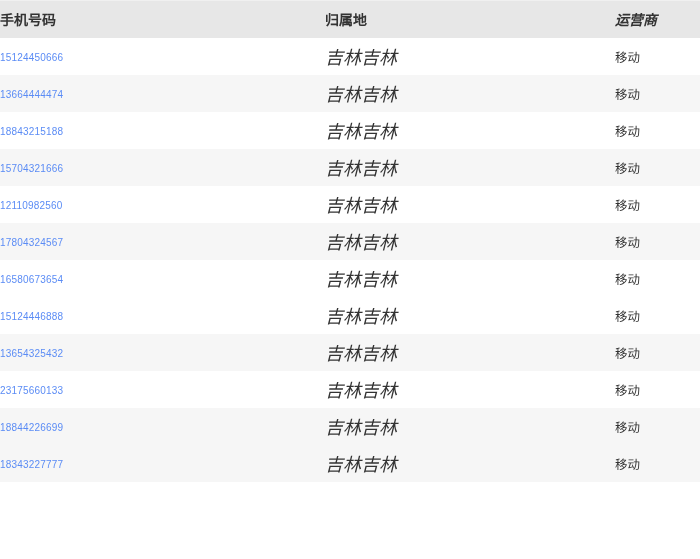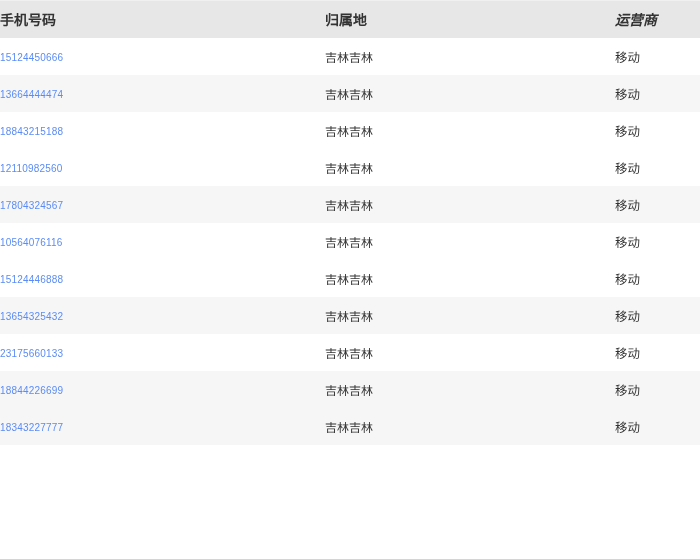--- a/index.html
+++ b/index.html
@@ -57,21 +57,21 @@
   td.col-carrier { padding-left:  3px; }
 
   .phone-link {
     color: #5b8cf5;
     font-size: 10px;
     letter-spacing: 0.2px;
     text-decoration: none;
     cursor: pointer;
   }
 
-  .region-text  { font-size: 12px; color: #333333; }
+  .region-text  { font-size: 18px; color: #333333; font-style: italic; }
   .carrier-text { font-size: 12.5px; color: #333333; }
 </style>
 </head>
 <body>
 
 <table class="phone-table">
   <thead>
     <tr>
       <th class="col-phone">手机号码</th>
       <th class="col-region">归属地</th>
@@ -87,32 +87,37 @@
       <tr class="alt">
         <td class="col-phone"><a class="phone-link">13664444474</a></td>
         <td class="col-region"><span class="region-text">吉林吉林</span></td>
         <td class="col-carrier"><span class="carrier-text">移动</span></td>
       </tr>
       <tr>
         <td class="col-phone"><a class="phone-link">18843215188</a></td>
         <td class="col-region"><span class="region-text">吉林吉林</span></td>
         <td class="col-carrier"><span class="carrier-text">移动</span></td>
       </tr>
+      <tr class="alt">
+        <td class="col-phone"><a class="phone-link">15704321666</a></td>
+        <td class="col-region"><span class="region-text">吉林吉林</span></td>
+        <td class="col-carrier"><span class="carrier-text">移动</span></td>
+      </tr>
       <tr>
         <td class="col-phone"><a class="phone-link">12110982560</a></td>
         <td class="col-region"><span class="region-text">吉林吉林</span></td>
         <td class="col-carrier"><span class="carrier-text">移动</span></td>
       </tr>
       <tr class="alt">
         <td class="col-phone"><a class="phone-link">17804324567</a></td>
         <td class="col-region"><span class="region-text">吉林吉林</span></td>
         <td class="col-carrier"><span class="carrier-text">移动</span></td>
       </tr>
       <tr>
-        <td class="col-phone"><a class="phone-link">10564076116</a></td>
+        <td class="col-phone"><a class="phone-link">16580673654</a></td>
         <td class="col-region"><span class="region-text">吉林吉林</span></td>
         <td class="col-carrier"><span class="carrier-text">移动</span></td>
       </tr>
       <tr>
         <td class="col-phone"><a class="phone-link">15124446888</a></td>
         <td class="col-region"><span class="region-text">吉林吉林</span></td>
         <td class="col-carrier"><span class="carrier-text">移动</span></td>
       </tr>
       <tr class="alt">
         <td class="col-phone"><a class="phone-link">13654325432</a></td>

